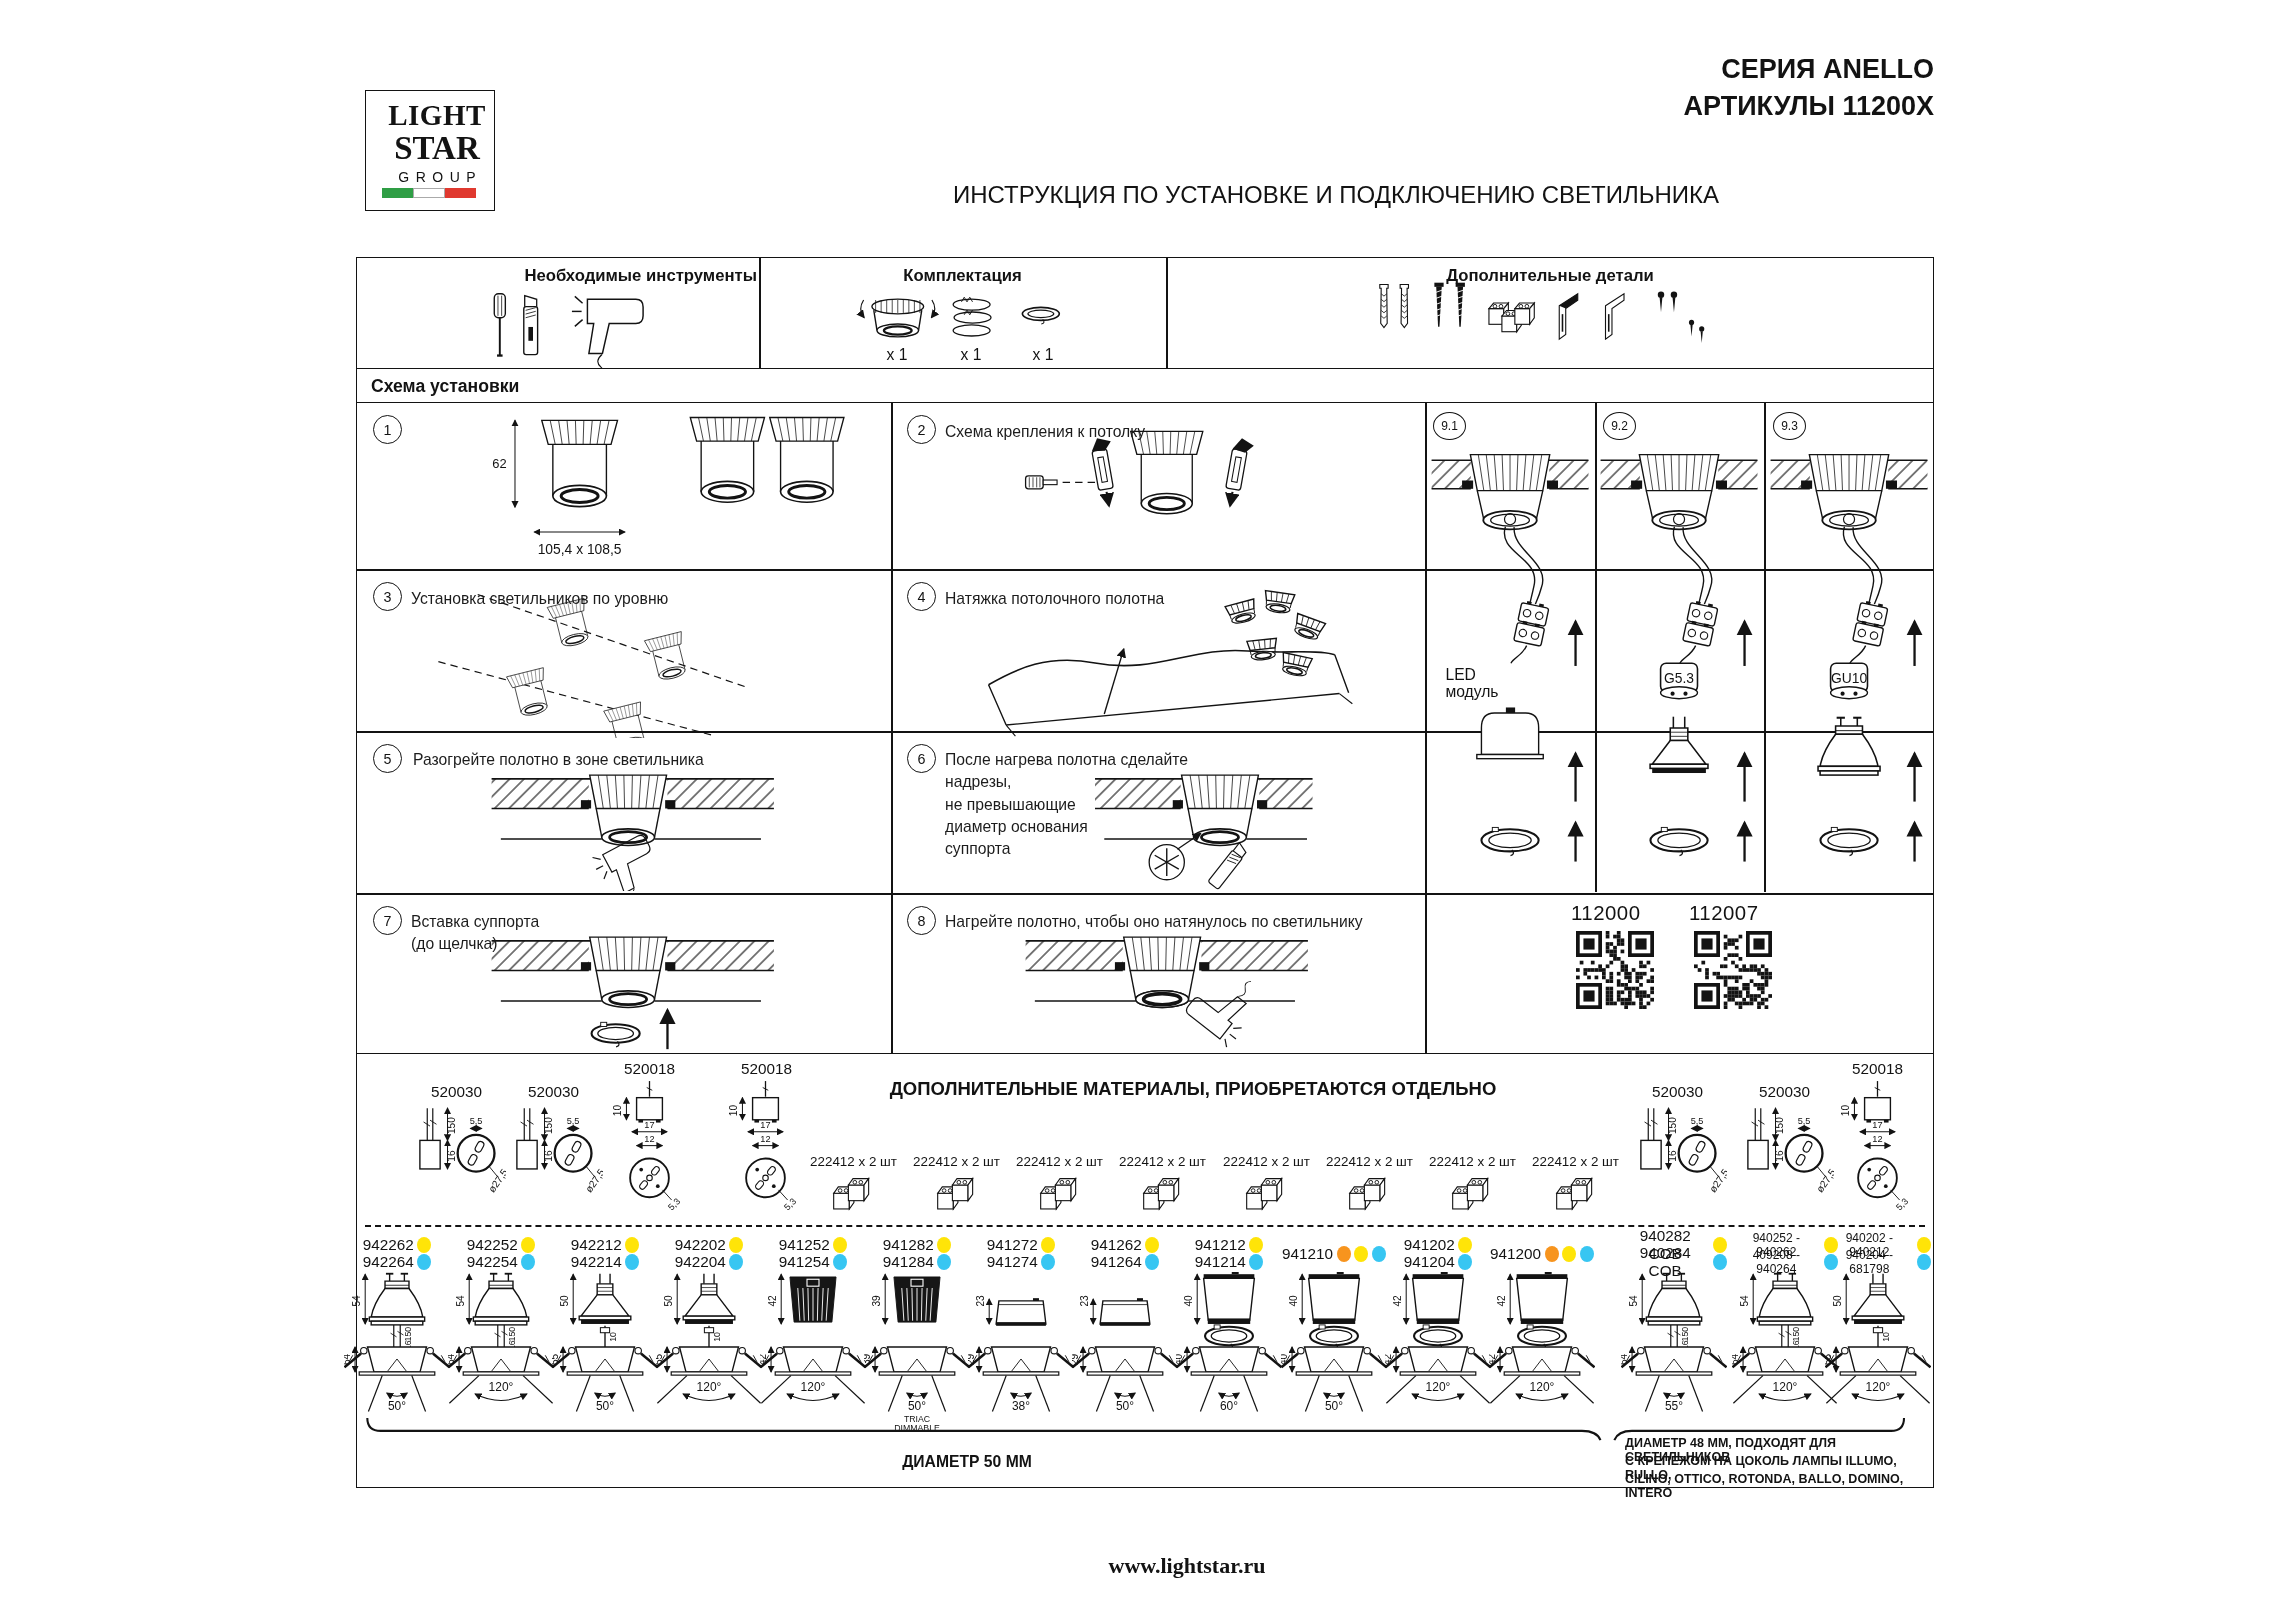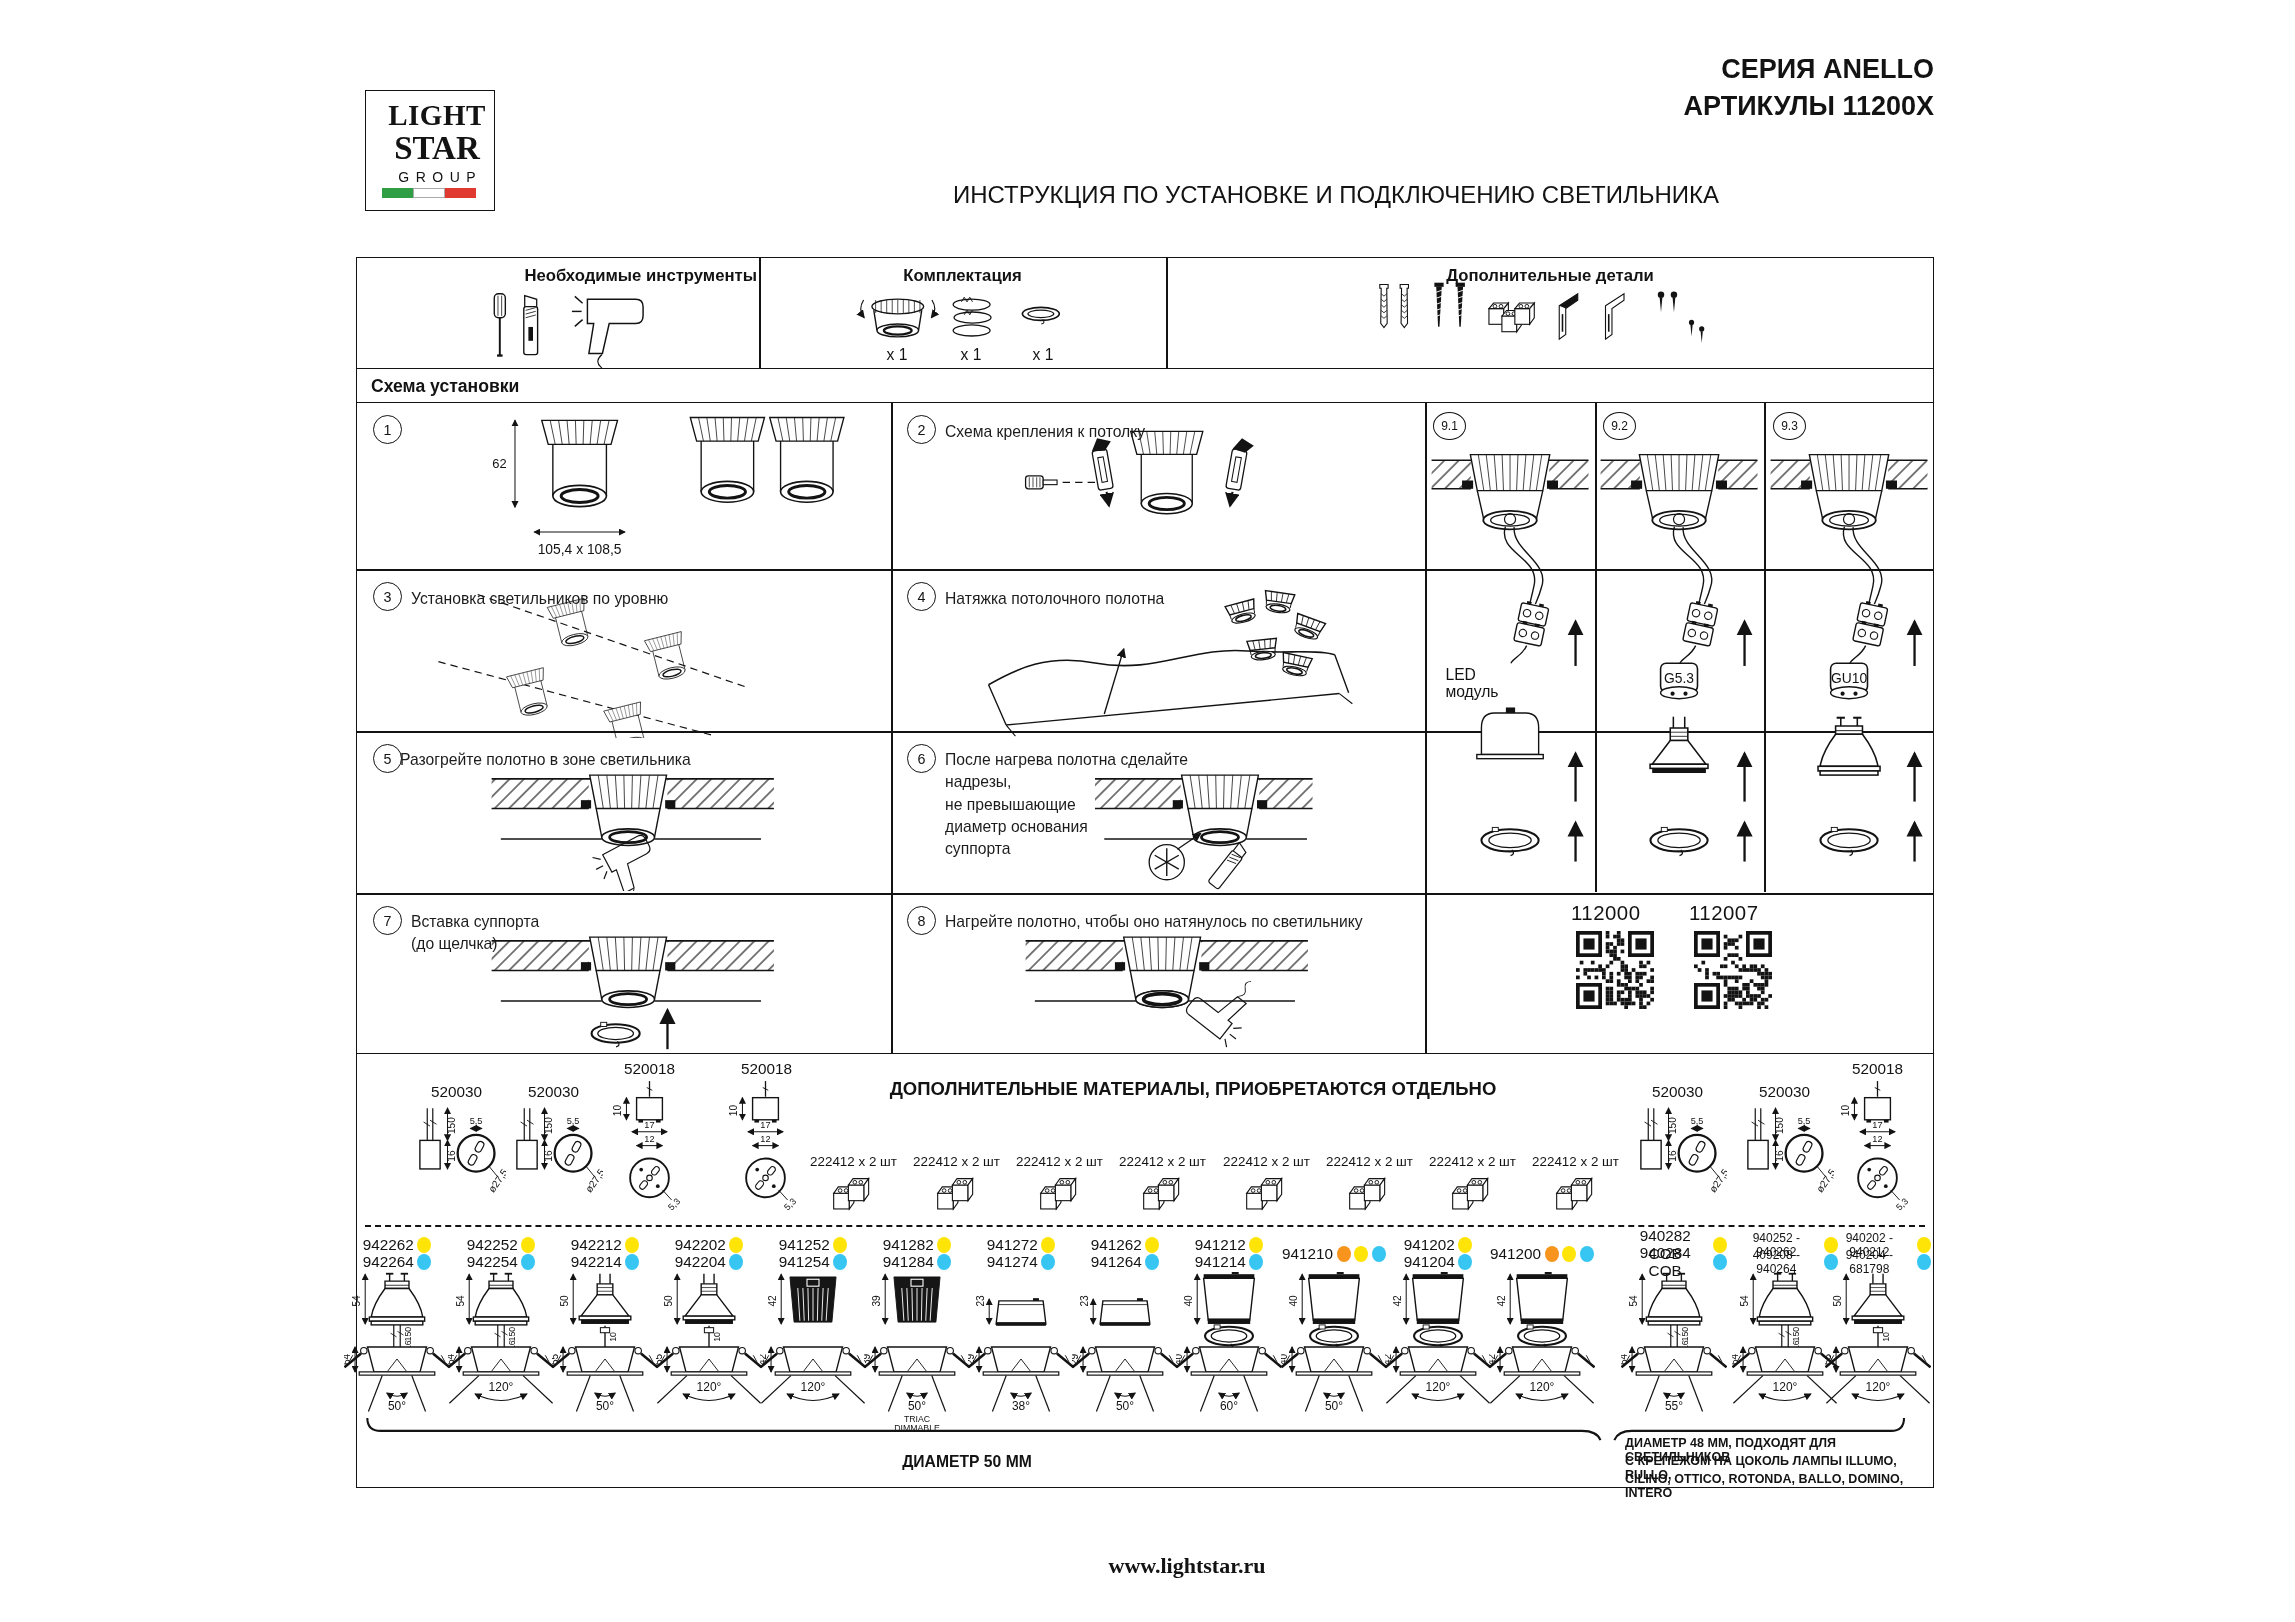--- a/index.html
+++ b/index.html
@@ -449,21 +449,21 @@
           <line x1="19.200000000000003" y1="0" x2="16.200000000000003" y2="20" stroke="#131313" stroke-width="1.7"></line>
           <ellipse cx="0" cy="34" rx="26" ry="9" fill="#fff" stroke="#131313" stroke-width="2.4"></ellipse>
           <ellipse cx="0" cy="34" rx="17" ry="6" fill="none" stroke="#131313" stroke-width="3.4"></ellipse>
           <line x1="-27" y1="20" x2="-26" y2="30" stroke="#131313" stroke-width="2"></line>
           <line x1="27" y1="20" x2="26" y2="30" stroke="#131313" stroke-width="2"></line>
         </g>
       </svg>
     </div>
 
   <div class="stepc" style="left:373px;top:744px;">5</div>
-  <div class="stepl" style="left:400px;top:749px;width:416px;">Разогрейте полотно в зоне светильника</div>
+  <div class="stepl" style="left:413px;top:749px;width:416px;">Разогрейте полотно в зоне светильника</div>
   <div class="abs" id="d5" style="left:362px;top:738px;">
       <svg width="523" height="153" viewBox="0 0 1130 330">
         <rect x="280" y="88" width="210" height="64" fill="url(#hat)"></rect>
         <rect x="660" y="88" width="230" height="64" fill="url(#hat)"></rect>
         <line x1="280" y1="88" x2="890" y2="88" stroke="#131313" stroke-width="3.4"></line>
         <line x1="280" y1="152" x2="490" y2="152" stroke="#131313" stroke-width="3.4"></line>
         <line x1="660" y1="152" x2="890" y2="152" stroke="#131313" stroke-width="3.4"></line>
         <rect x="473" y="134" width="22" height="18" fill="#131313"></rect>
         <rect x="655" y="134" width="22" height="18" fill="#131313"></rect>
         <path d="M492,80 L658,80 L644,152 L506,152 Z" stroke="#131313" stroke-width="3" fill="#fff"></path>

